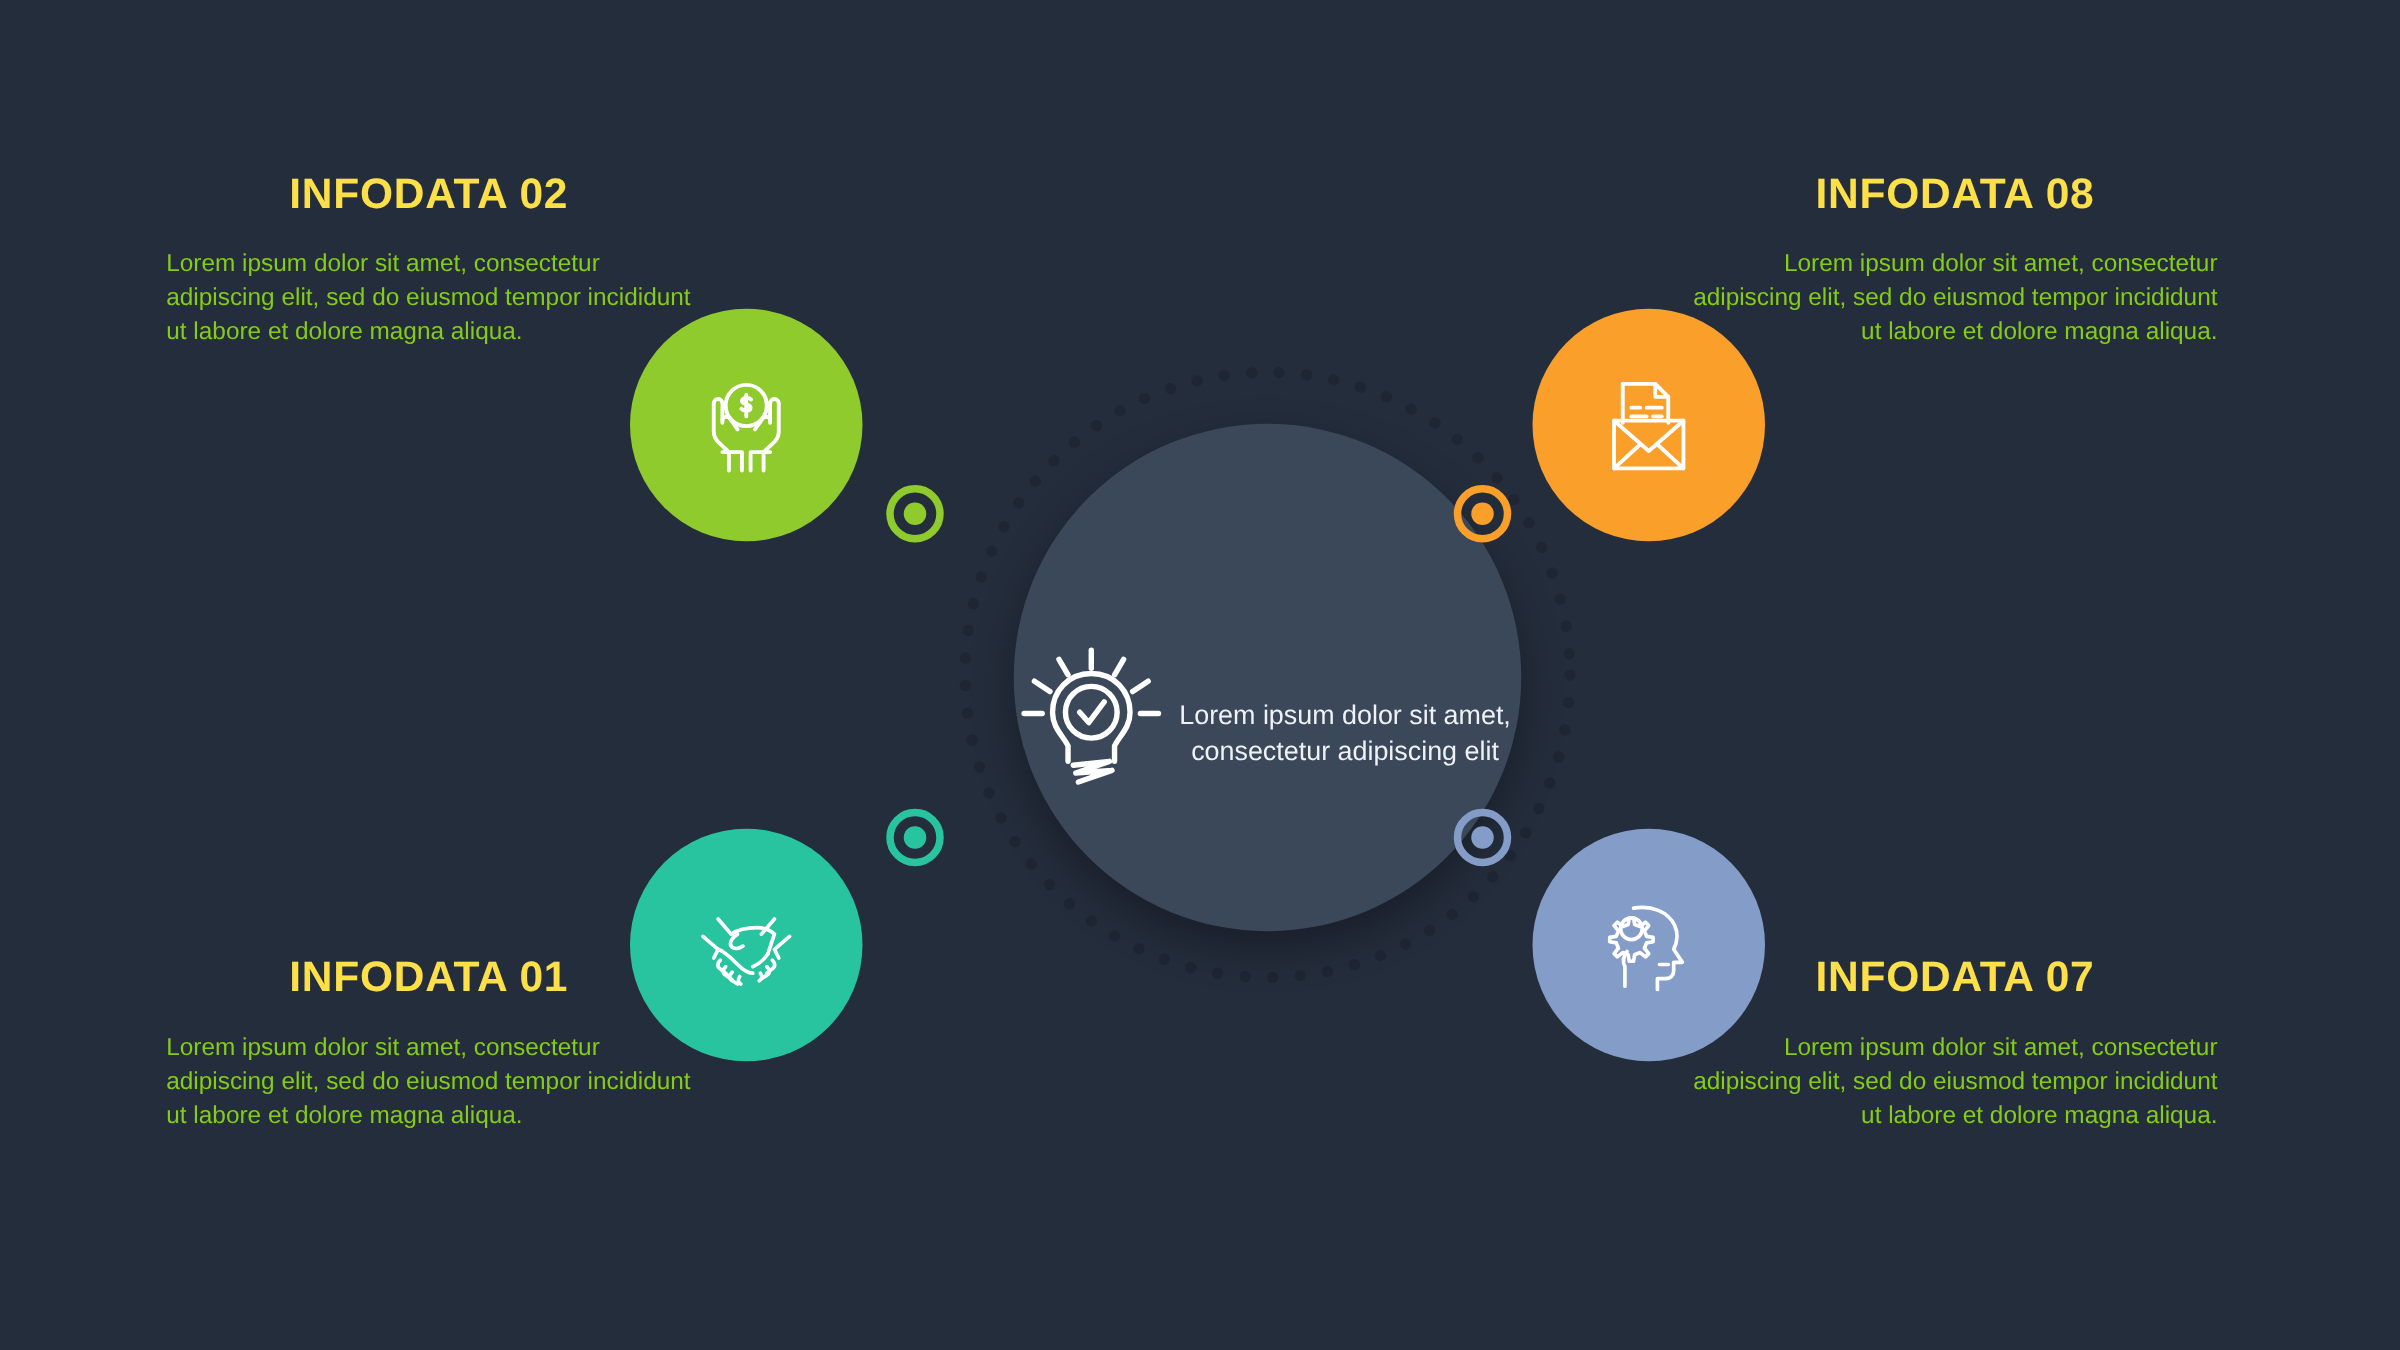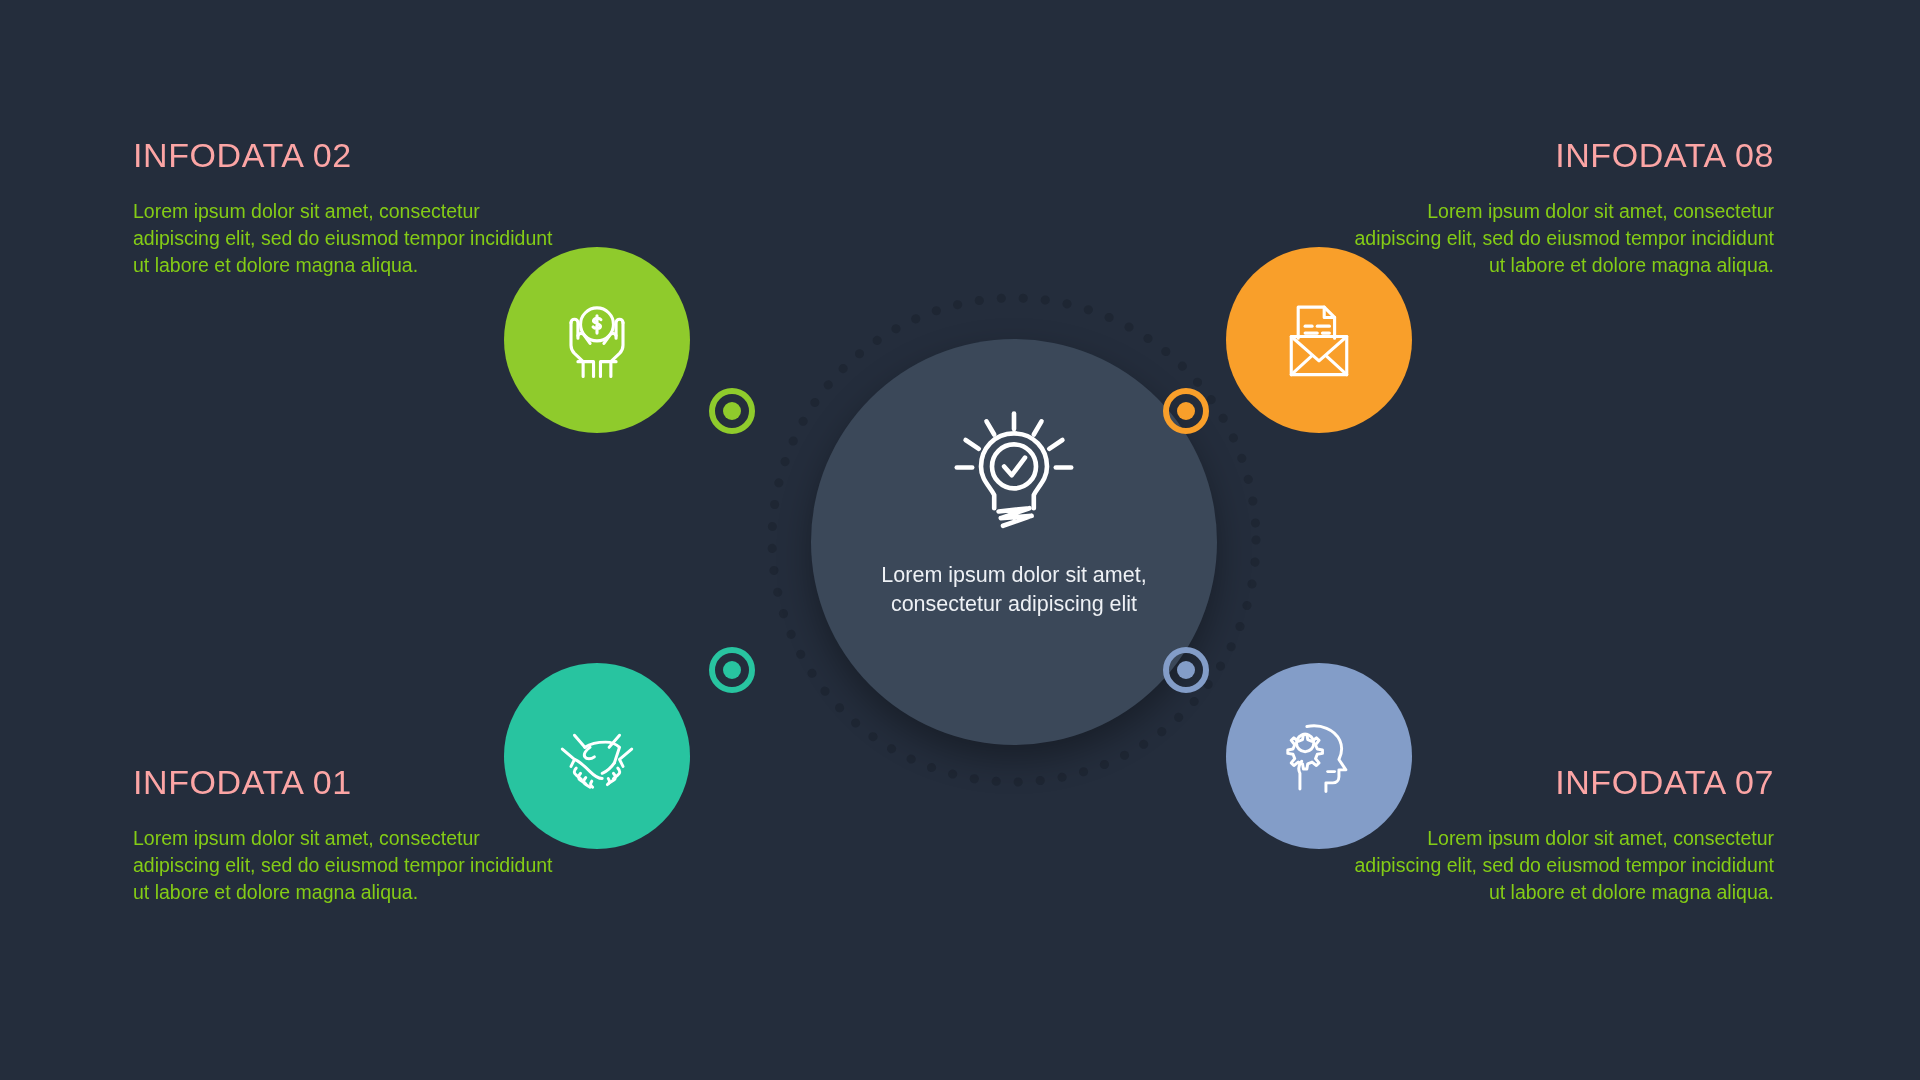--- a/index.html
+++ b/index.html
@@ -8,23 +8,24 @@
     background:#242d3c;
     font-family:"Liberation Sans", sans-serif;
     overflow:hidden;
     position:relative;
   }
   .stage{position:absolute;inset:0;}
 
   
   .block{position:absolute;width:420px;}
   .block .title{
-    font-size:34px;font-weight:normal;color:#fca5a5;
+    font-size:34px;font-weight:bold;color:#fde047;
     letter-spacing:0.6px;margin:0 0 26px 0;line-height:1;
     white-space:nowrap;
+    text-align:center;
   }
   .block .body{
     font-size:19.5px;color:#84cc16;line-height:1.38;margin:0;
     font-weight:400;
   }
   .block.left{text-align:left;}
   .block.right{text-align:right;}
 
   #block-02{left:133px;top:138px;}
   #block-01{left:133px;top:765px;}
@@ -42,21 +43,21 @@
     left:0;top:0;
     width:500px;height:536px;
   }
   .hub{
     position:absolute;
     left:47px;top:67px;
     width:406px;height:406px;
     border-radius:50%;
     background:#3b4859;
     box-shadow:0 14px 34px rgba(0,0,0,0.32);
-    display:flex;flex-direction:column;
+    display:flex;flex-direction:row;
     align-items:center;justify-content:flex-start;
     padding-top:68px;
     box-sizing:border-box;
   }
   .hub-icon{width:132px;height:132px;display:block;}
   .hub-text{
     margin-top:22px;
     width:300px;
     text-align:center;
     font-size:21.5px;

